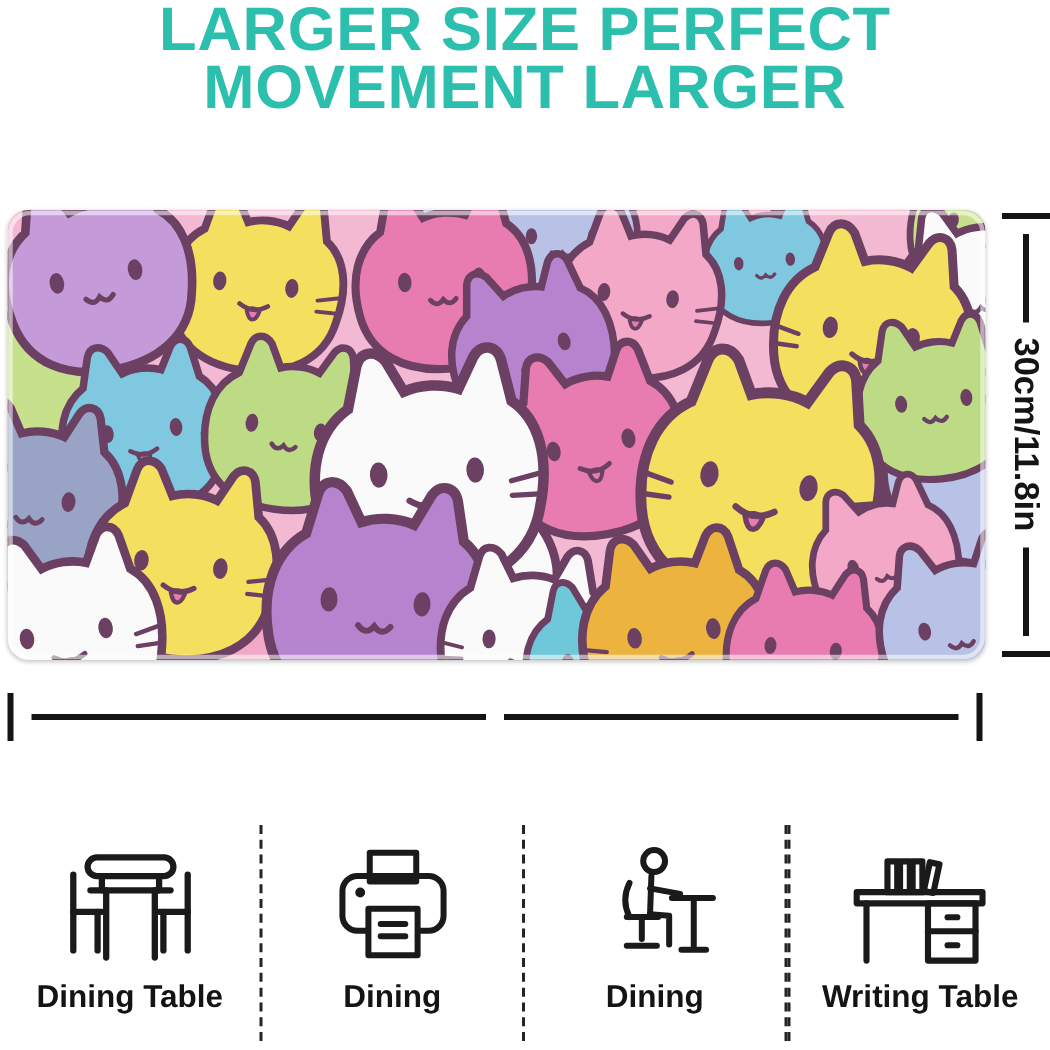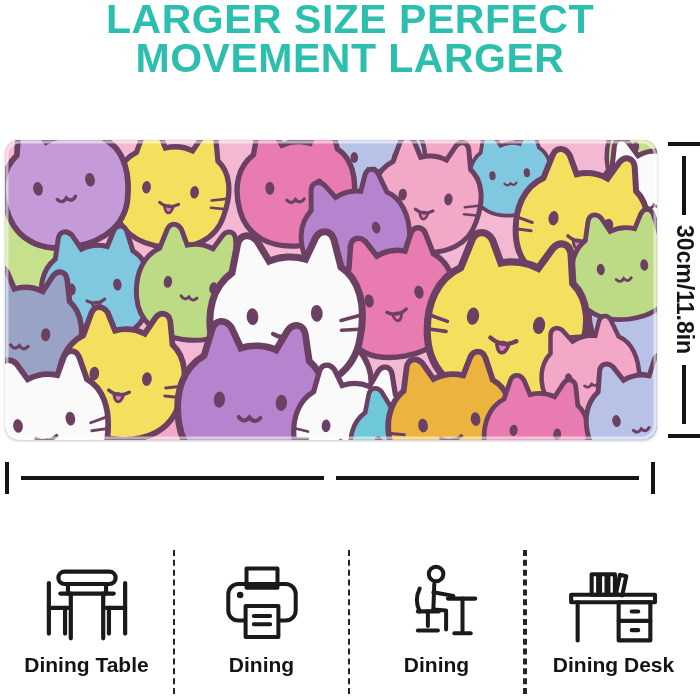--- a/index.html
+++ b/index.html
@@ -203,17 +203,17 @@
           <path d="M14,41 V82"></path>
           <rect x="58" y="41" width="34" height="41"></rect>
           <path d="M58,61 H92"></path>
           <path d="M72,51 H79 M72,71 H79"></path>
           <rect x="29" y="11" width="7" height="22"></rect>
           <rect x="38" y="11" width="7" height="22"></rect>
           <rect x="47" y="11" width="7" height="22"></rect>
           <rect x="57" y="12" width="7" height="21" transform="rotate(12 60 23)"></rect>
         </svg>
       </div>
-      <div class="feature-label">Dining Desk</div>
+      <div class="feature-label">Writing Table</div>
     </div>
 
   </div>
 </div>
 
 </body></html>

